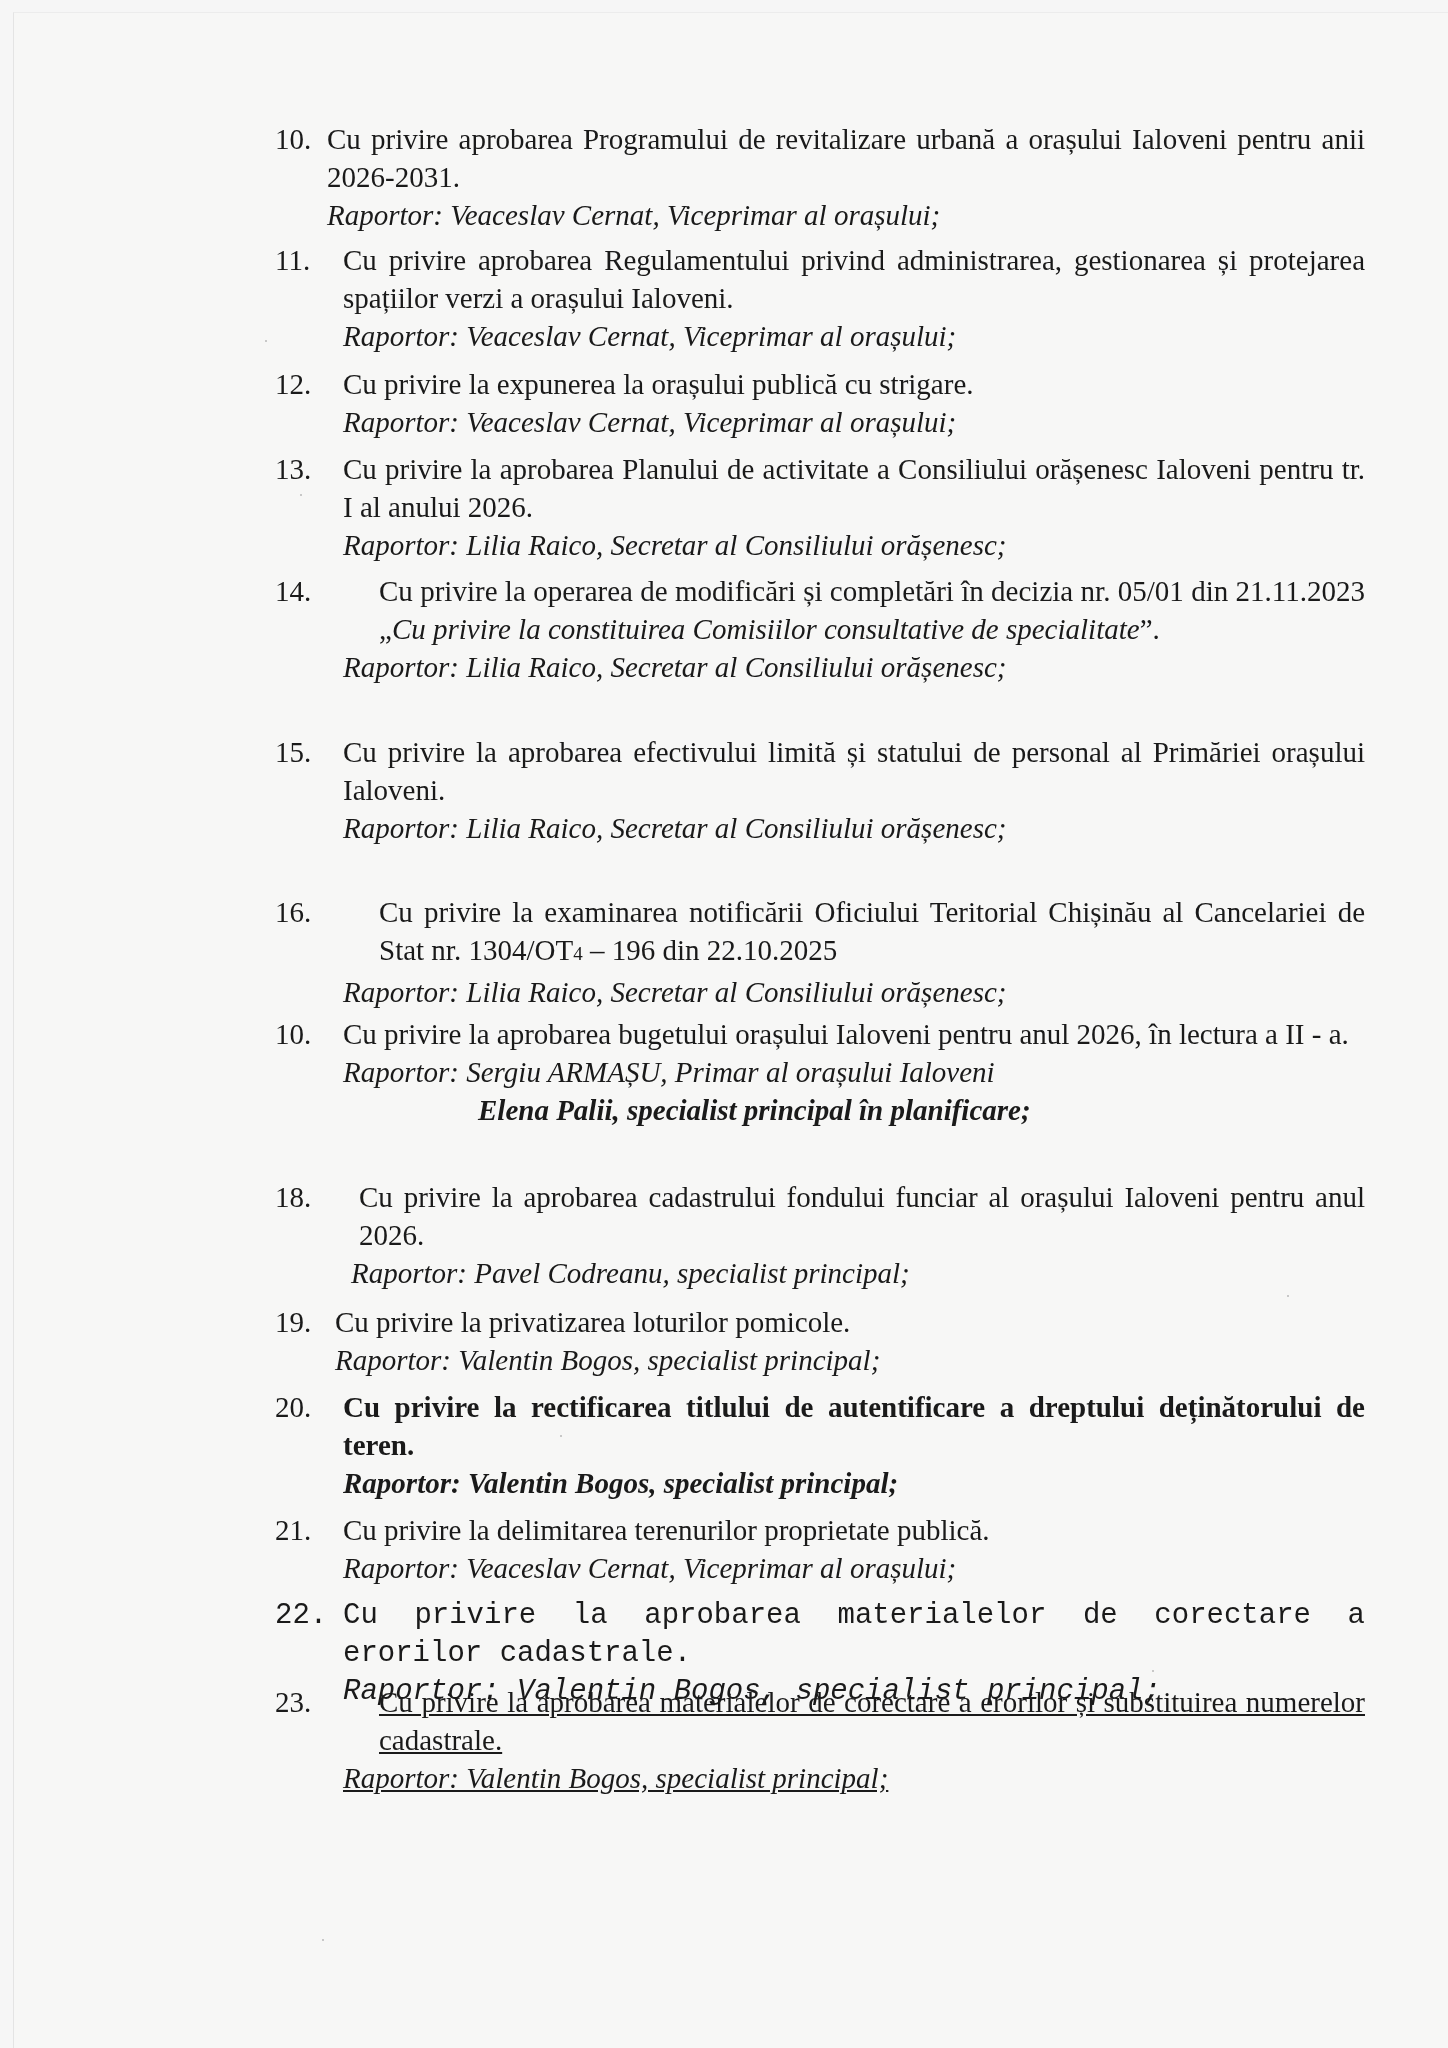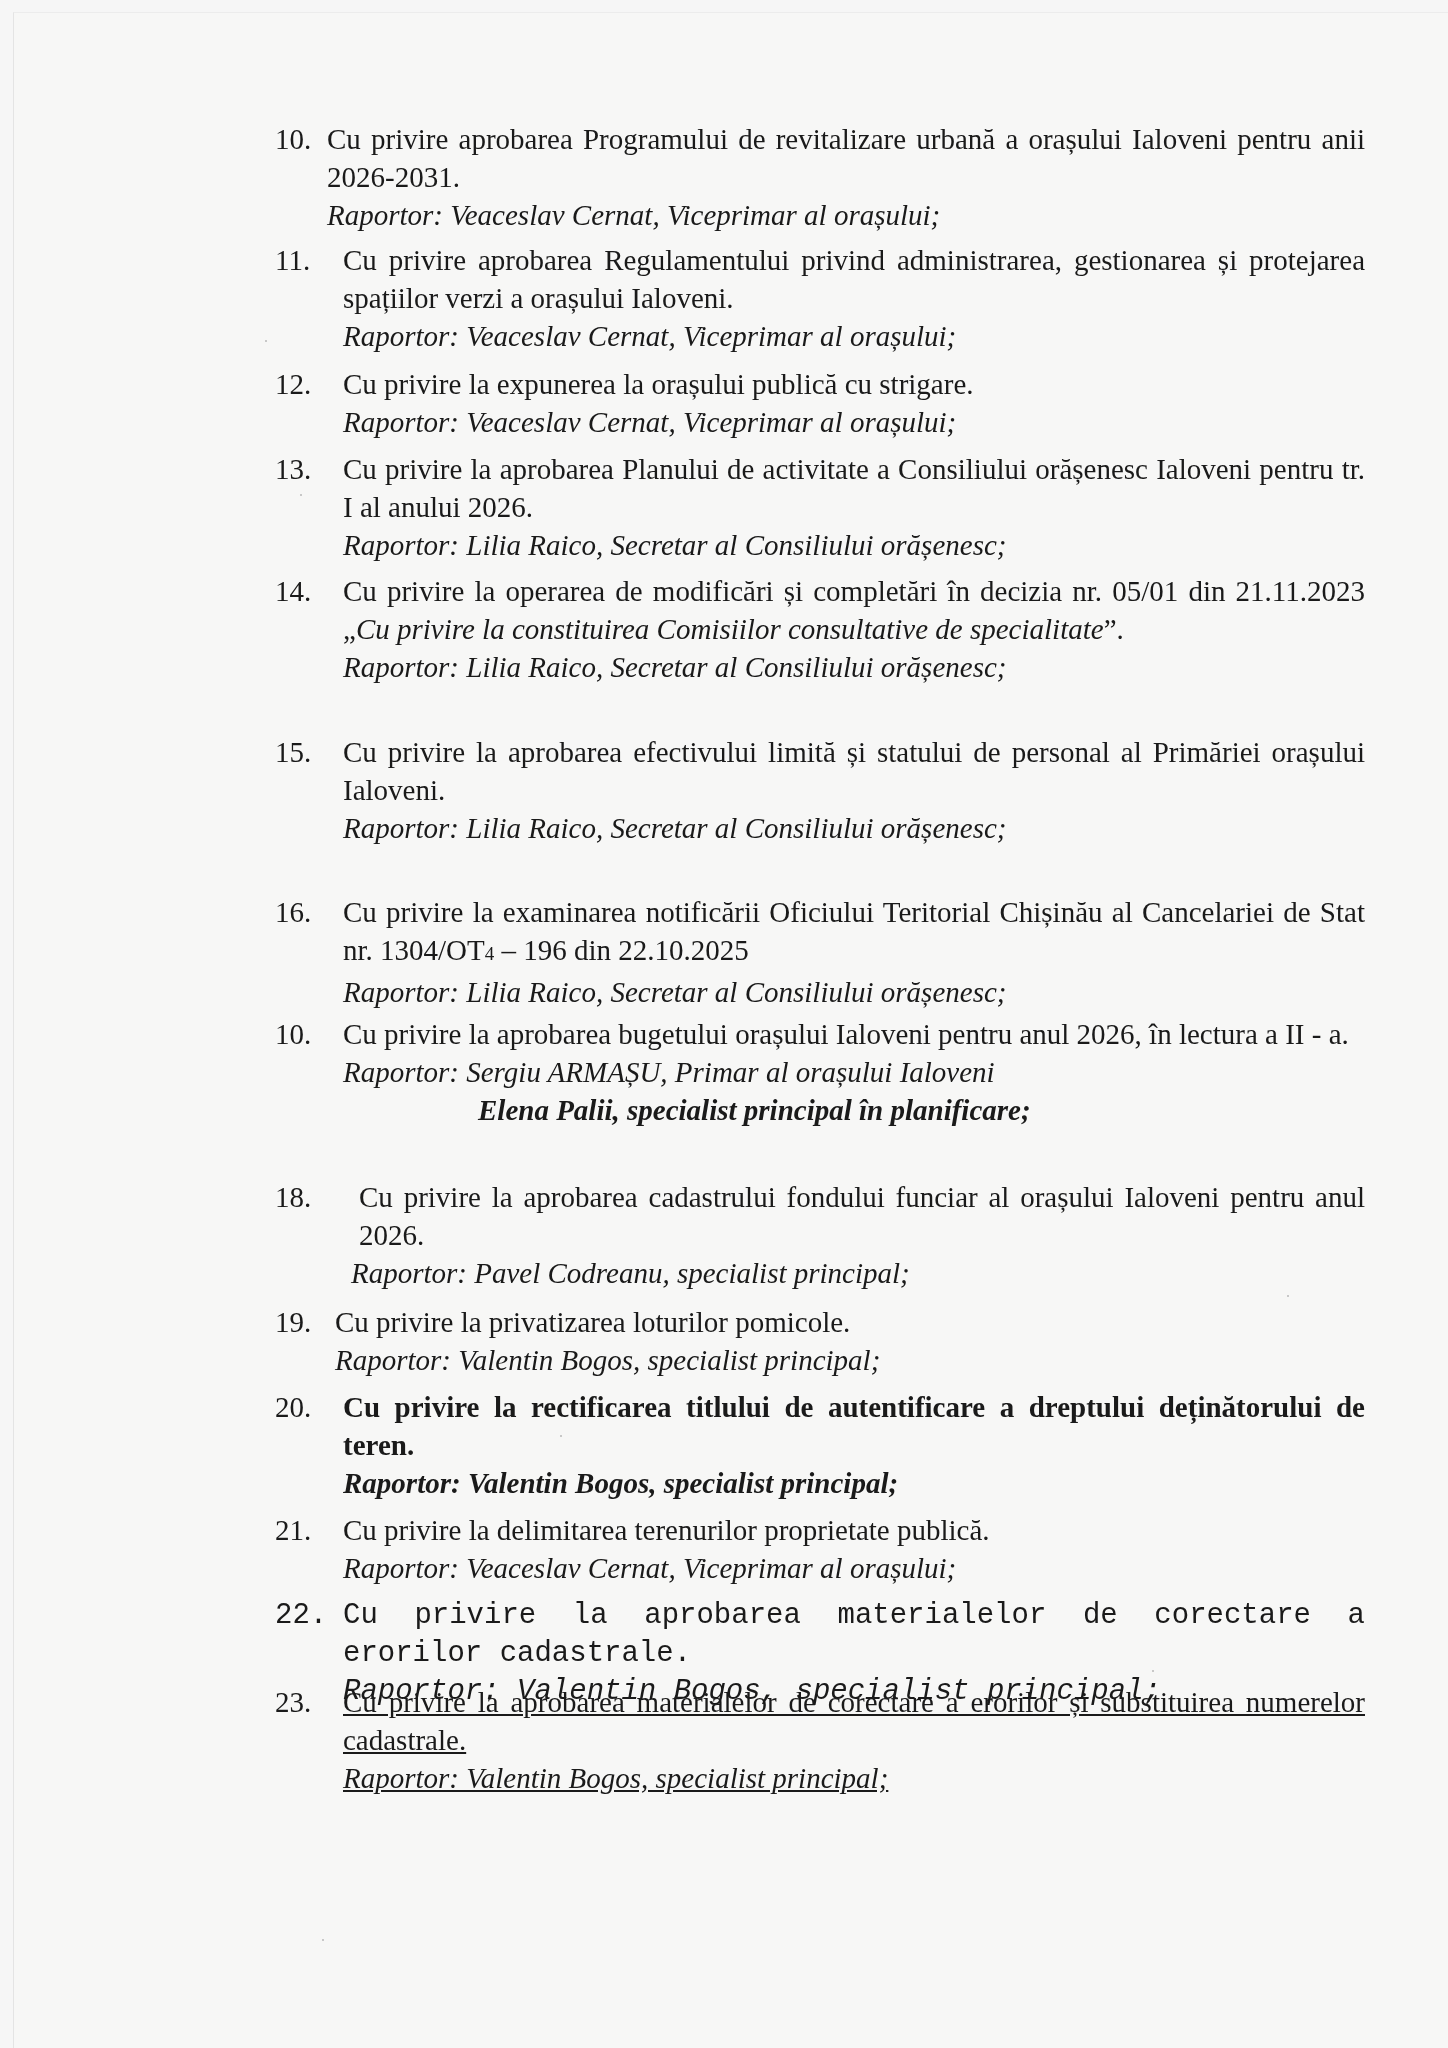--- a/index.html
+++ b/index.html
@@ -47,20 +47,21 @@
     .item .body {
       margin-left: 52px;
       line-height: 38px;
     }
     .item .title {
       text-align: justify;
       text-align-last: left;
     }
     .item .title.justify-all {
       text-align: justify;
+      margin-left: 36px;
     }
     .item .rap {
       font-style: italic;
     }
     .item .rap2 {
       font-style: italic;
       padding-left: 135px;
       font-weight: bold;
     }
     .item .title .it {

